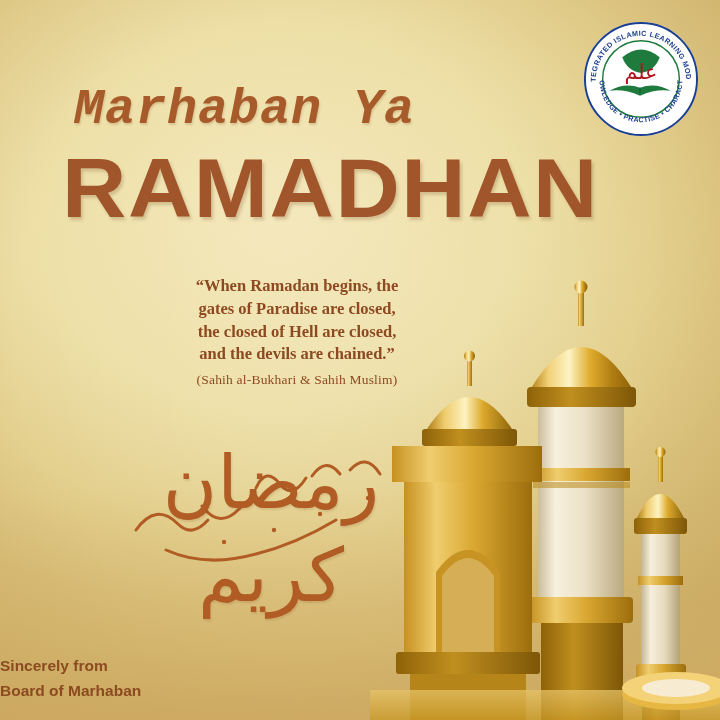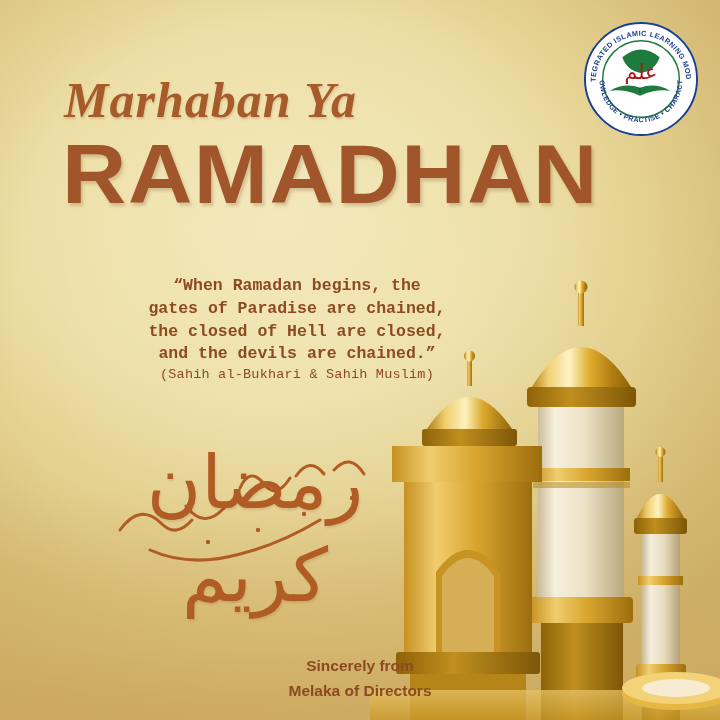--- a/index.html
+++ b/index.html
@@ -43,28 +43,28 @@
   .logo svg { display:block; width:100%; height:100%; }
 
   
   .headline-wrap {
     position: absolute;
     left: 62px;
     top: 72px;
     width: 470px;
   }
   .marhaban {
-    font-family: Liberation Serif, serif;
+    font-family: Liberation Mono, monospace;
     font-style: italic;
     font-weight: bold;
     font-size: 50px;
     letter-spacing: 1px;
     color: #a75a2a;
     text-shadow: 1px 2px 2px rgba(120,60,20,0.18);
-    margin: 2px;
+    margin: 12px;
     line-height: 1.05;
   }
   .ramadhan {
     font-family: "Liberation Sans", sans-serif;
     font-weight: bold;
     font-size: 84px;
     letter-spacing: 1.5px;
     color: #a0562a;
     margin: 8px 0 0 0;
     line-height: 0.95;
@@ -73,38 +73,39 @@
     transform-origin: left center;
   }
 
   
   .quote {
     position: absolute;
     left: 132px;
     top: 275px;
     width: 330px;
     color: #8d4a22;
-    font-family: Liberation Mono, monospace;
+    font-family: Liberation Serif, serif;
     font-weight: bold;
     font-size: 16.5px;
     line-height: 1.38;
     text-align: center;
   }
   .quote .line { display: block; white-space: nowrap; }
   .quote-source {
     display: block;
+    margin-top: 5px;
     font-size: 13.5px;
     font-weight: normal;
     letter-spacing: 0.2px;
   }
 
   
   .calligraphy {
     position: absolute;
-    left: 90px;
+    left: 106px;
     top: 410px;
     width: 330px;
     height: 185px;
   }
   .calligraphy svg { width: 100%; height: 100%; display:block; }
   .calli-text {
     position: absolute;
     left: 0; right: 0;
     top: 26px;
     text-align: center;
@@ -124,21 +125,20 @@
     width: 350px;
     height: 500px;
   }
   .scene svg { display:block; width:100%; height:100%; }
 
   
   .footer {
     position: absolute;
     left: 0; right: 0;
     bottom: 16px;
-    text-align: center;
     color: #8c4a20;
     font-family: "Liberation Sans", sans-serif;
     font-weight: bold;
     font-size: 15.5px;
     line-height: 1.65;
     z-index: 5;
   }
   .footer div { white-space: nowrap; }
 </style>
 </head>
@@ -265,21 +265,21 @@
     </svg>
   </div>
 
   <div class="headline-wrap">
     <div class="marhaban">Marhaban Ya</div>
     <div class="ramadhan">RAMADHAN</div>
   </div>
 
   <div class="quote">
     <span class="line">“When Ramadan begins, the</span>
-    <span class="line">gates of Paradise are chained,</span>
+    <span class="line">gates of Paradise are closed,</span>
     <span class="line">the closed of Hell are closed,</span>
     <span class="line">and the devils are chained.”</span>
     <span class="quote-source">(Sahih al-Bukhari &amp; Sahih Muslim)</span>
   </div>
 
   <div class="calligraphy">
     <svg viewBox="0 0 330 185" xmlns="http://www.w3.org/2000/svg" aria-hidden="true">
       <g fill="none" stroke="#b05c24" stroke-width="3" stroke-linecap="round">
         <path d="M30 120 q20 -28 42 -6 q14 14 30 -4"></path>
         <path d="M96 96 q18 24 38 2"></path>
@@ -293,16 +293,16 @@
         <circle cx="168" cy="120" r="2.2"></circle>
         <circle cx="214" cy="104" r="2.2"></circle>
         <circle cx="262" cy="88" r="2.2"></circle>
       </g>
     </svg>
     <div class="calli-text">رمضان كريم</div>
   </div>
 
   <div class="footer">
     <div>Sincerely from</div>
-    <div>Melaka of Directors</div>
+    <div>Board of Marhaban</div>
   </div>
 
 </div>
 
 </body></html>

